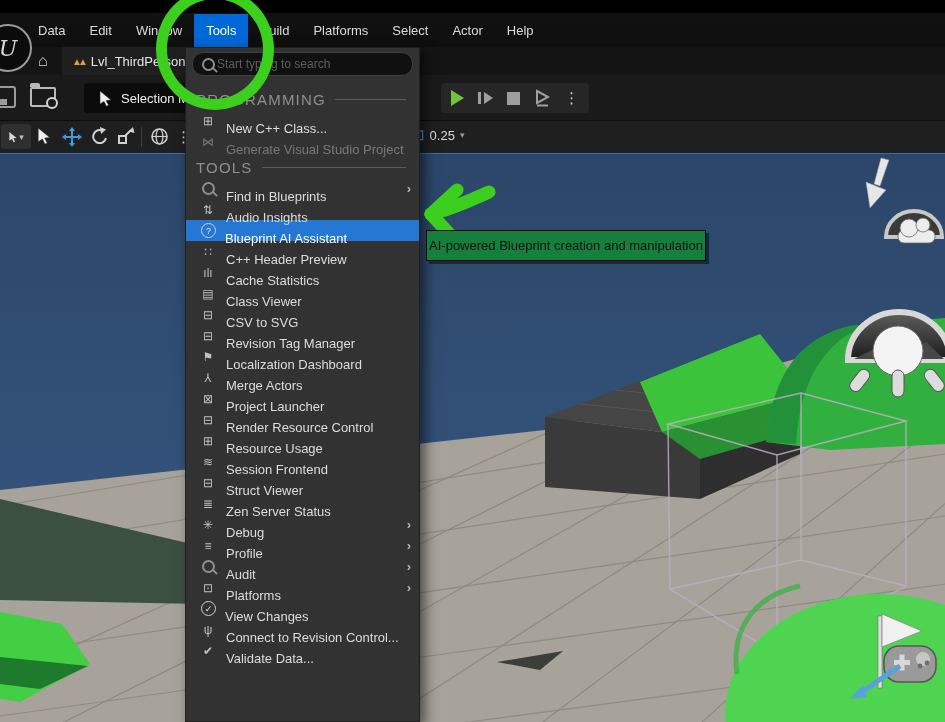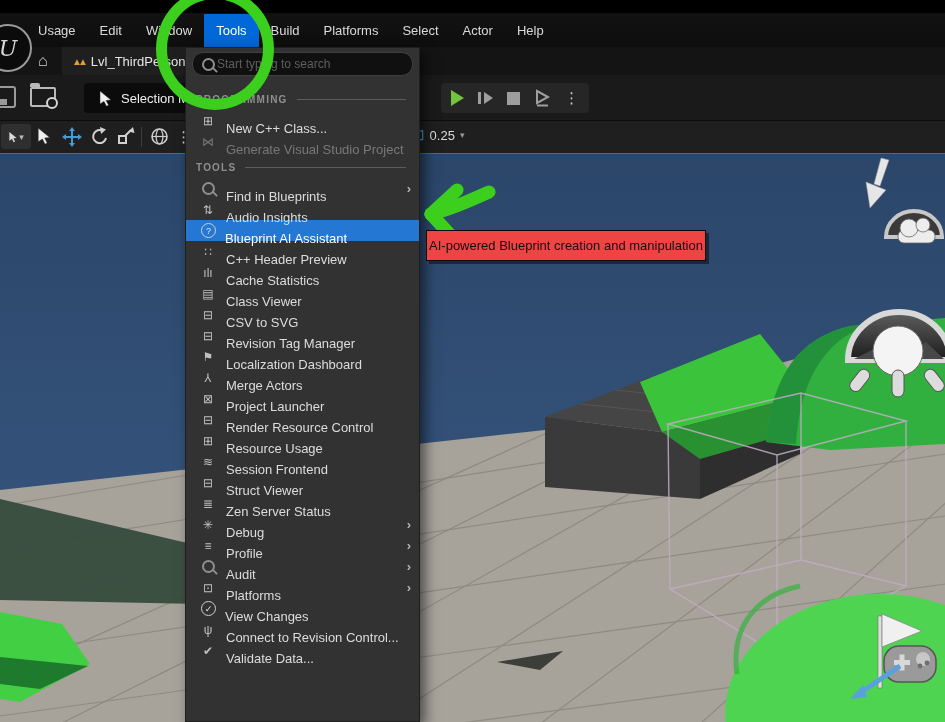--- a/index.html
+++ b/index.html
@@ -68,38 +68,38 @@
     border-radius:11px;display:flex;align-items:center;padding:0 9px;gap:0;}
   #menu-search input{background:transparent;border:none;outline:none;color:#bdbdbd;font-size:12px;
     width:170px;font-family:"Liberation Sans",sans-serif;}
   #menu-search input::placeholder{color:#5f5f5f;}
   .mag{width:9px;height:9px;border:2px solid #8f8f8f;border-radius:50%;position:relative;flex:none;}
   .mag::after{content:"";position:absolute;width:6px;height:2px;background:#8f8f8f;
     transform:rotate(45deg);right:-5px;bottom:-2px;}
   #menu-list{padding-top:4px;}
   .sec-head{height:22px;display:flex;align-items:center;padding:0 10px 0 10px;margin-top:4px;}
   .sec-head:first-child{margin-top:6px;}
-  .sec-label{color:#8f8f8f;font-size:10px;font-weight:bold;letter-spacing:1.2px;white-space:nowrap;}
+  .sec-label{color:#8f8f8f;font-size:15px;font-weight:normal;letter-spacing:1.2px;white-space:nowrap;}
   .sec-line{flex:1;height:1px;background:#5c5c5c;margin-left:9px;margin-right:3px;}
   .mi{height:21px;display:flex;align-items:center;padding:0 8px 0 13px;}
   .mi-ico{width:18px;text-align:center;color:#c0c0c0;font-size:12px;flex:none;}
   .mi-ico.mag-wrap{display:flex;justify-content:center;}
   .mi-label{color:#dcdcdc;font-size:13px;margin-left:9px;white-space:nowrap;margin-top:16px;}
   .mi-arrow{margin-left:auto;color:#b5b5b5;font-size:13px;font-weight:bold;}
   .mi.hl{background:#2478d4;}
   .mi.hl .mi-label{color:#fff;}
   .mi.dis .mi-label,.mi.dis .mi-ico{color:#787878;}
   .circ{width:13px;height:13px;border-radius:50%;border:1.5px solid #cfcfcf;display:flex;flex:none;
     align-items:center;justify-content:center;font-size:9px;color:#e8e8e8;margin-left:2px;}
 
   
   #anno-circle{position:absolute;left:156px;top:-12px;width:96px;height:100px;border-radius:50%;
     border:11px solid #3ccf1d;z-index:70;}
   #anno-arrow{position:absolute;left:405px;top:178px;z-index:75;}
-  #tooltip{position:absolute;left:426px;top:230px;width:280px;height:31px;background:#ef4444;
+  #tooltip{position:absolute;left:426px;top:230px;width:280px;height:31px;background:#15803d;
     border:1px solid #0a0a0a;box-shadow:3px 3px 0 rgba(0,0,0,.45);display:flex;align-items:center;
     justify-content:center;z-index:80;color:#111;font-size:13px;box-sizing:border-box;}
 </style>
 </head>
 <body>
 
 <div id="viewport">
   <svg width="945" height="570" viewBox="0 0 945 570">
     <defs>
       <linearGradient id="skyG" x1="0" y1="0" x2="0" y2="1">
@@ -210,21 +210,21 @@
         <circle cx="927" cy="509" r="2.4" fill="#6e6e6e"></circle>
       <line x1="900" y1="512" x2="860" y2="539" stroke="#5aa0dc" stroke-width="5"></line>
       <polygon points="850,545 863,531 867,543" fill="#5aa0dc"></polygon>
     </g>
   </svg>
 </div>
 
 <div id="menubar">
   <div id="logo">U</div>
   <div id="menubar-items">
-      <div class="mb-item">Usage</div>
+      <div class="mb-item">Data</div>
       <div class="mb-item">Edit</div>
       <div class="mb-item">Window</div>
       <div class="mb-item active">Tools</div>
       <div class="mb-item">Build</div>
       <div class="mb-item">Platforms</div>
       <div class="mb-item">Select</div>
       <div class="mb-item">Actor</div>
       <div class="mb-item">Help</div>
     </div>
 </div>

